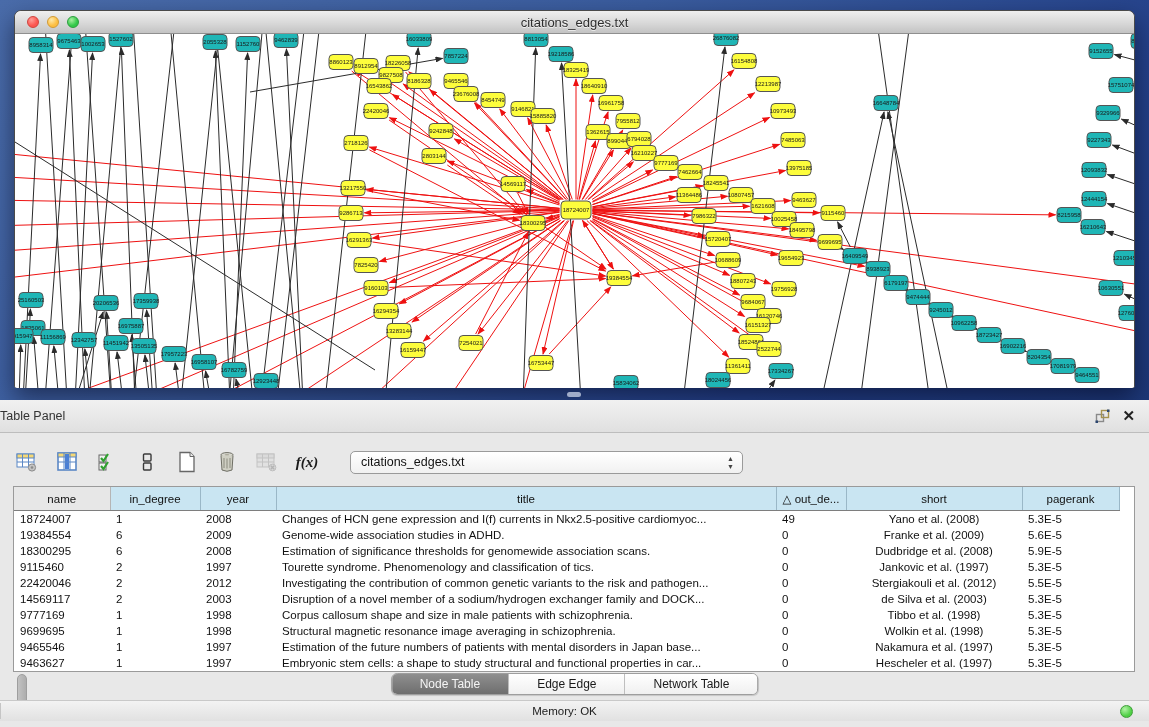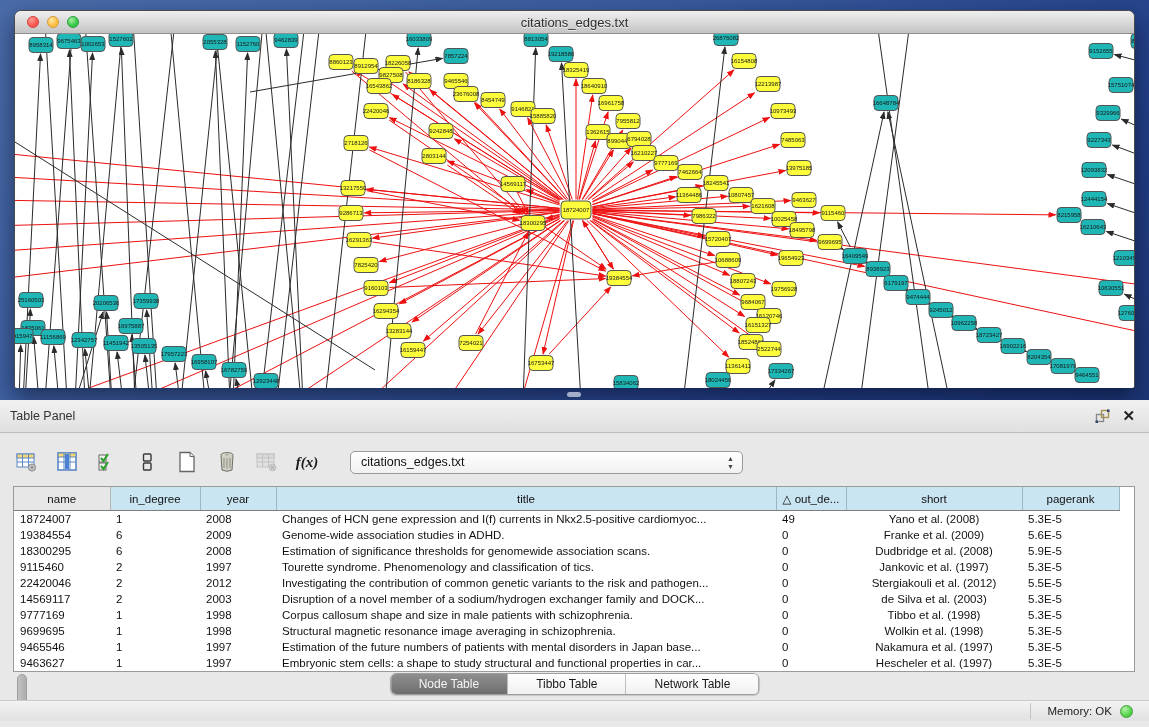--- a/index.html
+++ b/index.html
@@ -24,21 +24,21 @@
   .net-canvas{position:relative;width:1119px;height:354px;background:#fff;overflow:hidden;
     border-radius:0 0 2px 2px;}
   .net-canvas svg{position:absolute;left:0;top:0;}
   .splitter-dot{position:absolute;left:567px;top:392px;width:14px;height:5px;border-radius:3px;
     background:#b9c3da;opacity:.85;}
 
   
   .panel-header{position:absolute;left:0;top:400px;width:1149px;height:33px;box-sizing:border-box;
     background:linear-gradient(#f1f1f1,#e0e0e0);border-bottom:1px solid #bdbdbd;
     display:flex;align-items:center;}
-  .panel-title{font-size:12.5px;color:#333;padding-left:10px;}
+  .panel-title{font-size:12.5px;color:#333;}
   .panel-hbtns{margin-left:auto;display:flex;align-items:center;gap:12px;padding-right:14px;}
   .hbtn{cursor:default;display:flex;align-items:center;}
   .close-x{font-size:15px;font-weight:bold;color:#222;}
 
   .main-panel{position:absolute;left:0;top:433px;width:1149px;height:267px;background:#e8e8e8;}
 
   .toolbar{position:absolute;left:14px;top:10px;height:38px;display:flex;align-items:center;gap:14px;}
   .tbtn{width:26px;height:26px;display:flex;align-items:center;justify-content:center;}
   .fx{font-family:"Liberation Serif",serif;font-style:italic;font-weight:bold;font-size:15px;color:#1a1a1a;}
   .combo{margin-left:16px;width:393px;height:23px;box-sizing:border-box;
@@ -63,21 +63,21 @@
   .tabs{position:absolute;left:50%;top:240px;transform:translateX(-50%);display:flex;
     border:1px solid #9e9e9e;border-radius:6px;overflow:hidden;background:#fcfcfc;
     box-shadow:0 1px 1px rgba(0,0,0,.15);}
   .tab{font-size:12px;color:#1a1a1a;padding:3px 28px;border-right:1px solid #b5b5b5;
     background:linear-gradient(#ffffff,#f0f0f0);}
   .tab:last-child{border-right:none;}
   .tab.sel{background:linear-gradient(#8f8f8f,#6e6e6e);color:#f5f5f5;}
 
   .statusbar{position:absolute;left:0;top:700px;width:1149px;height:21px;box-sizing:border-box;
     background:linear-gradient(#f3f3f3,#e1e1e1);border-top:1px solid #c9c9c9;
-    display:flex;align-items:center;justify-content:flex-end;gap:8px;padding-right:16px;}
+    display:flex;align-items:center;justify-content:space-between;gap:8px;padding-right:16px;}
   .mem-label{font-size:11.5px;color:#222;}
   .mem-dot{width:13px;height:13px;border-radius:50%;box-sizing:border-box;
     background:radial-gradient(circle at 35% 30%,#b2f3a6,#4ecf44 65%);border:1px solid #3f9e3a;}
   .status-div{width:1px;height:16px;background:#c5c5c5;margin-right:8px;}
 </style>
 </head>
 <body>
 
 <div class="desktop">
   <div class="net-window">
@@ -940,21 +940,21 @@
           </tr>
         </tbody>
     </table>
     <div class="scrollcol">
       <div class="scrollthumb"></div>
     </div>
   </div>
 
   <div class="tabs" id="tab-group">
       <div class="tab sel">Node Table</div>
-      <div class="tab">Tibbo Table</div>
+      <div class="tab">Edge Edge</div>
       <div class="tab">Network Table</div>
     </div>
 </div>
 
 <div class="statusbar">
   <span class="status-div"></span>
   <span class="mem-label">Memory: OK</span>
   <span class="mem-dot"></span>
 </div>
 

